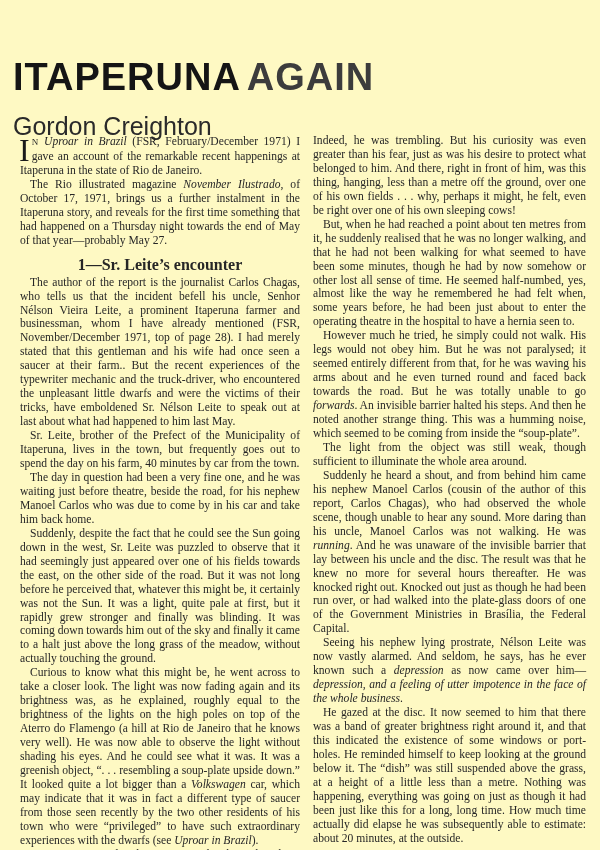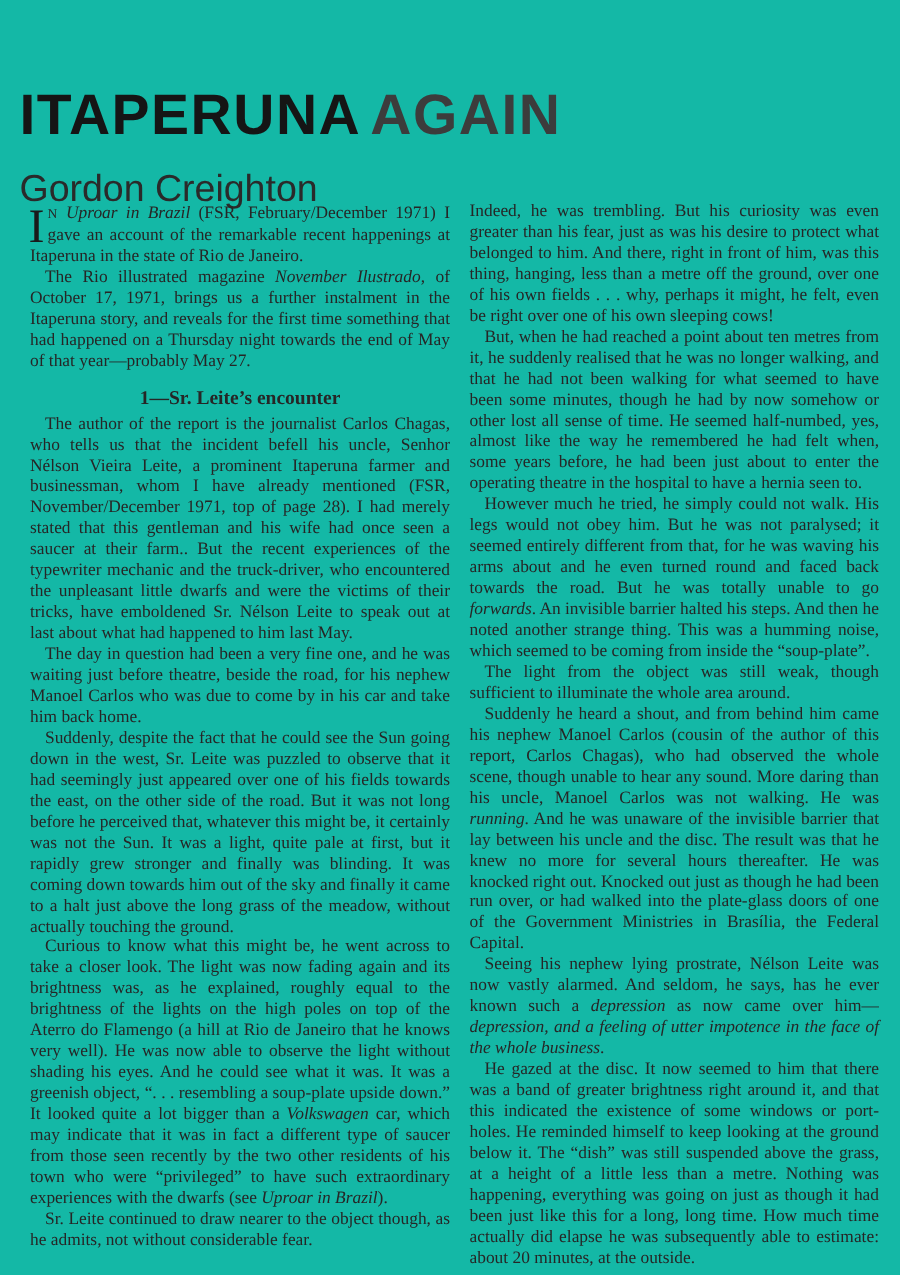--- a/index.html
+++ b/index.html
@@ -1,17 +1,17 @@
 <!DOCTYPE html>
 <html><head>
 <meta charset="utf-8">
 <style>
   html, body { margin: 0; padding: 0; background: #ffffff; }
   body { width: 600px; height: 850px; overflow: hidden; position: relative; color: #1f1f1f; }
-  .page { position: absolute; left: 0; top: 0; width: 600px; height: 850px; background: #14b8a6; }
+  .page { position: absolute; left: 0; top: 0; width: 600px; height: 850px; background: #fef9c3; }
   .title {
     position: absolute; left: 13px; top: 58px; margin: 0;
     font-family: "Liberation Sans", sans-serif; font-weight: bold;
     font-size: 38px; letter-spacing: 1px; color: #151515; line-height: 1; white-space: nowrap;
   }
   .title .t2 { color: #3c3c3c; margin-left: 6px; }
   .byline {
     position: absolute; left: 13px; top: 114px; margin: 0;
     font-family: "Liberation Sans", sans-serif; 
     font-size: 25px; color: #2a2a2a; line-height: 1; white-space: nowrap;
@@ -25,21 +25,21 @@
   .col-right { left: 313px; width: 273px; top: 134px; }
   .col p { margin: 0; text-indent: 10px; }
   .col p.noindent { text-indent: 0; }
   .dropcap {
     float: left; font-size: 32px; line-height: 24px; margin: 3px 2px 0 -1px;
     font-family: "Liberation Serif", serif; color: #1a1a1a;
   }
   .sc { font-size: 9px; letter-spacing: 0.3px; }
   .h-section {
     font-family: "Liberation Serif", serif; font-weight: bold; text-align: center;
-    font-size: 13px; margin: 8px 0 2px 0; line-height: 18px; text-indent: 0;
+    font-size: 16px; margin: 8px 0 2px 0; line-height: 18px; text-indent: 0;
   }
   .h-sub {
     font-family: "Liberation Serif", serif; font-weight: bold; text-align: center;
     font-size: 11.6px; margin: 14px 0 4px 0; text-indent: 0;
   }
   i { font-style: italic; }
 </style>
 </head>
 <body>
 
@@ -48,20 +48,21 @@
   <h1 class="title"><span>ITAPERUNA</span><span class="t2">AGAIN</span></h1>
   <div class="byline">Gordon Creighton</div>
 
   <div class="col col-left">
     <p class="noindent"><span class="dropcap">I</span><span class="sc">N</span> <i>Uproar in Brazil</i><span> (FSR, February/December 1971) I gave an account of the remarkable recent happenings at Itaperuna in the state of Rio de Janeiro.</span></p>
     <p><span>The Rio illustrated magazine </span><i>November Ilustrado</i><span>, of October 17, 1971, brings us a further instalment in the Itaperuna story, and reveals for the first time something that had happened on a Thursday night towards the end of May of that year—probably May 27.</span></p>
 
     <div class="h-section">1—Sr. Leite’s encounter</div>
 
     <p>The author of the report is the journalist Carlos Chagas, who tells us that the incident befell his uncle, Senhor Nélson Vieira Leite, a prominent Itaperuna farmer and businessman, whom I have already men­tioned (FSR, November/December 1971, top of page 28). I had merely stated that this gentleman and his wife had once seen a saucer at their farm.. But the recent experiences of the typewriter mechanic and the truck-driver, who encountered the unpleasant little dwarfs and were the victims of their tricks, have emboldened Sr. Nélson Leite to speak out at last about what had happened to him last May.</p>
+    <p>Sr. Leite, brother of the Prefect of the Municipality of Itaperuna, lives in the town, but frequently goes out to spend the day on his farm, 40 minutes by car from the town.</p>
     <p>The day in question had been a very fine one, and he was waiting just before theatre, beside the road, for his nephew Manoel Carlos who was due to come by in his car and take him back home.</p>
     <p>Suddenly, despite the fact that he could see the Sun going down in the west, Sr. Leite was puzzled to observe that it had seemingly just appeared over one of his fields towards the east, on the other side of the road. But it was not long before he perceived that, whatever this might be, it certainly was not the Sun. It was a light, quite pale at first, but it rapidly grew stronger and finally was blinding. It was coming down towards him out of the sky and finally it came to a halt just above the long grass of the meadow, without actually touching the ground.</p>
     <p><span>Curious to know what this might be, he went across to take a closer look. The light was now fading again and its brightness was, as he explained, roughly equal to the brightness of the lights on the high poles on top of the Aterro do Flamengo (a hill at Rio de Janeiro that he knows very well). He was now able to observe the light without shading his eyes. And he could see what it was. It was a greenish object, “. . . resembling a soup-plate upside down.” It looked quite a lot bigger than a </span><i>Volkswagen</i><span> car, which may indicate that it was in fact a different type of saucer from those seen recently by the two other residents of his town who were “privileged” to have such extraordinary experiences with the dwarfs (see </span><i>Uproar in Brazil</i><span>).</span></p>
     <p>Sr. Leite continued to draw nearer to the object though, as he admits, not without considerable fear.</p>
   </div>
 
   <div class="col col-right">
     <p class="noindent">Indeed, he was trembling. But his curiosity was even greater than his fear, just as was his desire to protect what belonged to him. And there, right in front of him, was this thing, hanging, less than a metre off the ground, over one of his own fields . . . why, perhaps it might, he felt, even be right over one of his own sleeping cows!</p>
     <p>But, when he had reached a point about ten metres from it, he suddenly realised that he was no longer walking, and that he had not been walking for what seemed to have been some minutes, though he had by now somehow or other lost all sense of time. He seemed half-numbed, yes, almost like the way he remembered he had felt when, some years before, he had been just about to enter the operating theatre in the hospital to have a hernia seen to.</p>
     <p><span>However much he tried, he simply could not walk. His legs would not obey him. But he was not paralysed; it seemed entirely different from that, for he was waving his arms about and he even turned round and faced back towards the road. But he was totally unable to go </span><i>forwards</i><span>. An invisible barrier halted his steps. And then he noted another strange thing. This was a humming noise, which seemed to be coming from inside the “soup-plate”.</span></p>

